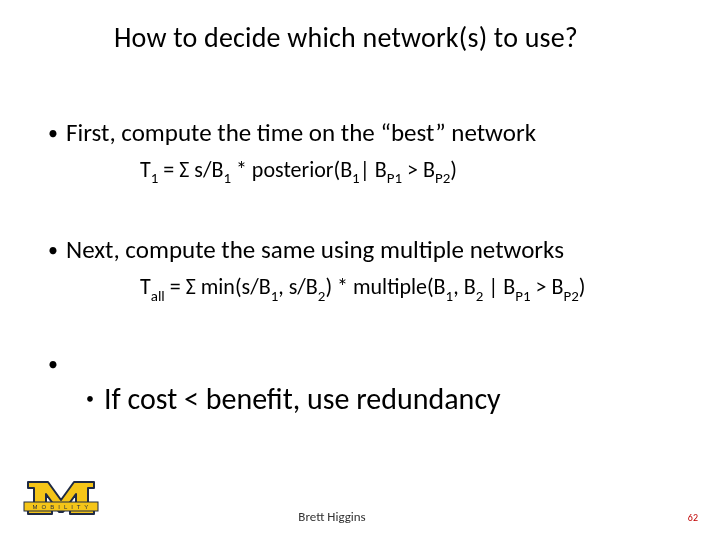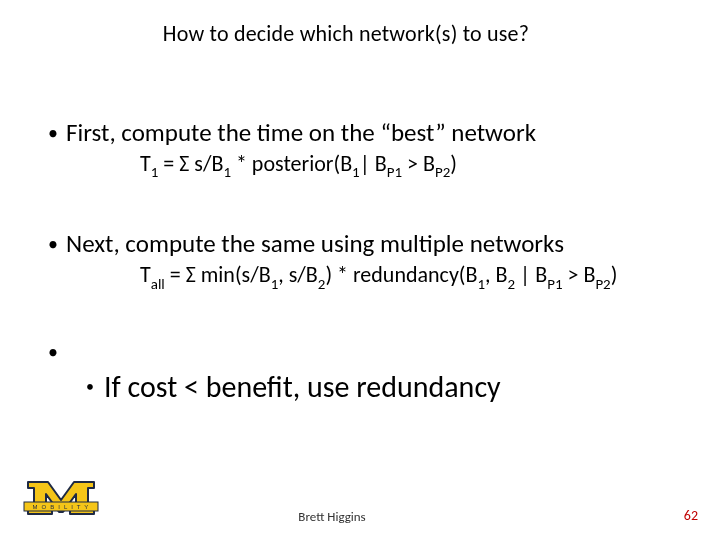--- a/index.html
+++ b/index.html
@@ -17,21 +17,21 @@
     width: 720px;
     height: 540px;
     box-sizing: border-box;
   }
   .title {
     position: absolute;
     top: 20px;
     left: 0;
     width: 692px;
     text-align: center;
-    font-size: 22px;
+    font-size: 28px;
     font-weight: 400;
     letter-spacing: 0.2px;
   }
   .body {
     position: absolute;
     top: 118px;
     left: 48px;
     width: 640px;
   }
   .bullet-row {
@@ -47,21 +47,21 @@
     text-align: left;
   }
   .bullet-text {
     font-size: 25px;
     line-height: 30px;
   }
   .formula {
     font-size: 22px;
     line-height: 28px;
     margin-left: 92px;
-    margin-top: 2px;
+    margin-top: 8px;
   }
   .sub {
     font-size: 0.68em;
     vertical-align: sub;
     position: relative;
     top: 0.05em;
   }
   .gap-lg {
     height: 44px;
   }
@@ -90,21 +90,21 @@
     left: 0;
     width: 664px;
     text-align: center;
     font-size: 13px;
     color: #333;
   }
   .footer-page {
     position: absolute;
     bottom: 16px;
     right: 22px;
-    font-size: 14px;
+    font-size: 10px;
     color: #c00000;
   }
   .logo {
     position: absolute;
     left: 22px;
     bottom: 18px;
     width: 78px;
     height: 48px;
   }
   .logo svg { display: block; }
@@ -126,21 +126,21 @@
       <span>T</span><span class="sub">1</span><span> = Σ s/B</span><span class="sub">1</span><span> * posterior(B</span><span class="sub">1</span><span>| B</span><span class="sub">P1</span><span> &gt; B</span><span class="sub">P2</span><span>)</span>
     </div>
 
     <div class="gap-lg"></div>
 
     <div class="bullet-row">
       <div class="bullet-dot">•</div>
       <div class="bullet-text">Next, compute the same using multiple networks</div>
     </div>
     <div class="formula">
-      <span>T</span><span class="sub">all</span><span> = Σ min(s/B</span><span class="sub">1</span><span>, s/B</span><span class="sub">2</span><span>) * redundancy(B</span><span class="sub">1</span><span>, B</span><span class="sub">2</span><span> | B</span><span class="sub">P1</span><span> &gt; B</span><span class="sub">P2</span><span>)</span>
+      <span>T</span><span class="sub">all</span><span> = Σ min(s/B</span><span class="sub">1</span><span>, s/B</span><span class="sub">2</span><span>) * multiple(B</span><span class="sub">1</span><span>, B</span><span class="sub">2</span><span> | B</span><span class="sub">P1</span><span> &gt; B</span><span class="sub">P2</span><span>)</span>
     </div>
 
     <div class="gap-md"></div>
 
     <div class="bullet-row">
       <div class="bullet-dot">•</div>
     </div>
     <div class="sub-bullet-row">
       <div class="sub-bullet-dot">•</div>
       <div class="sub-bullet-text">If cost &lt; benefit, use redundancy</div>

